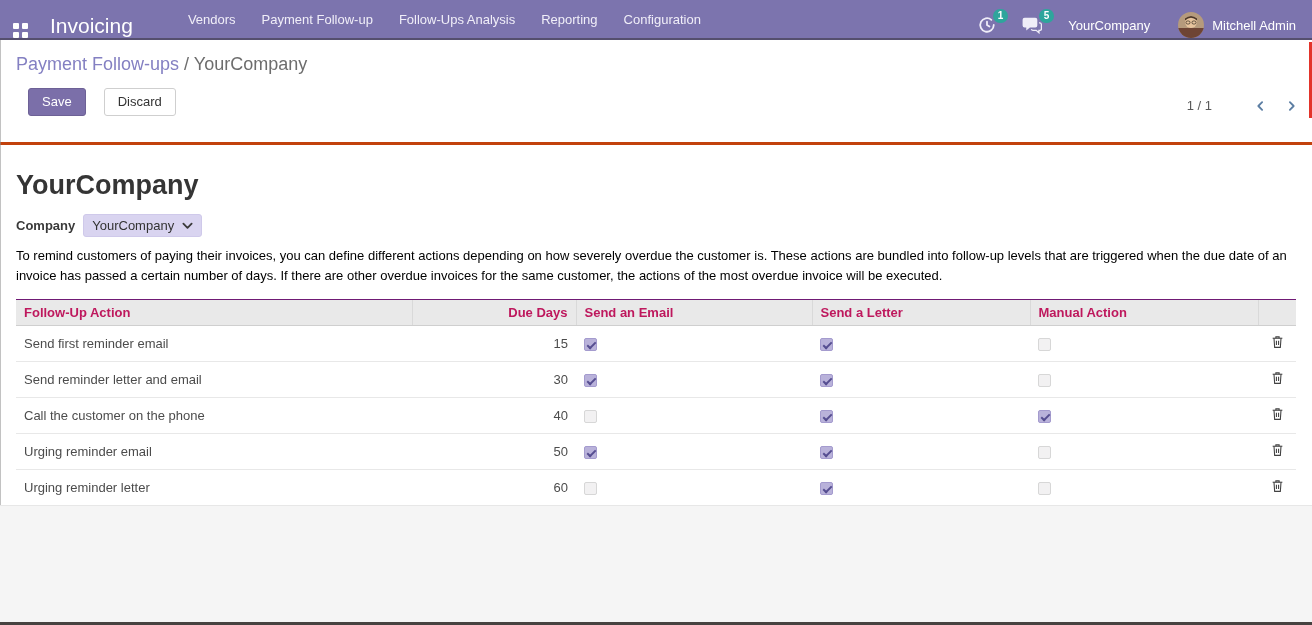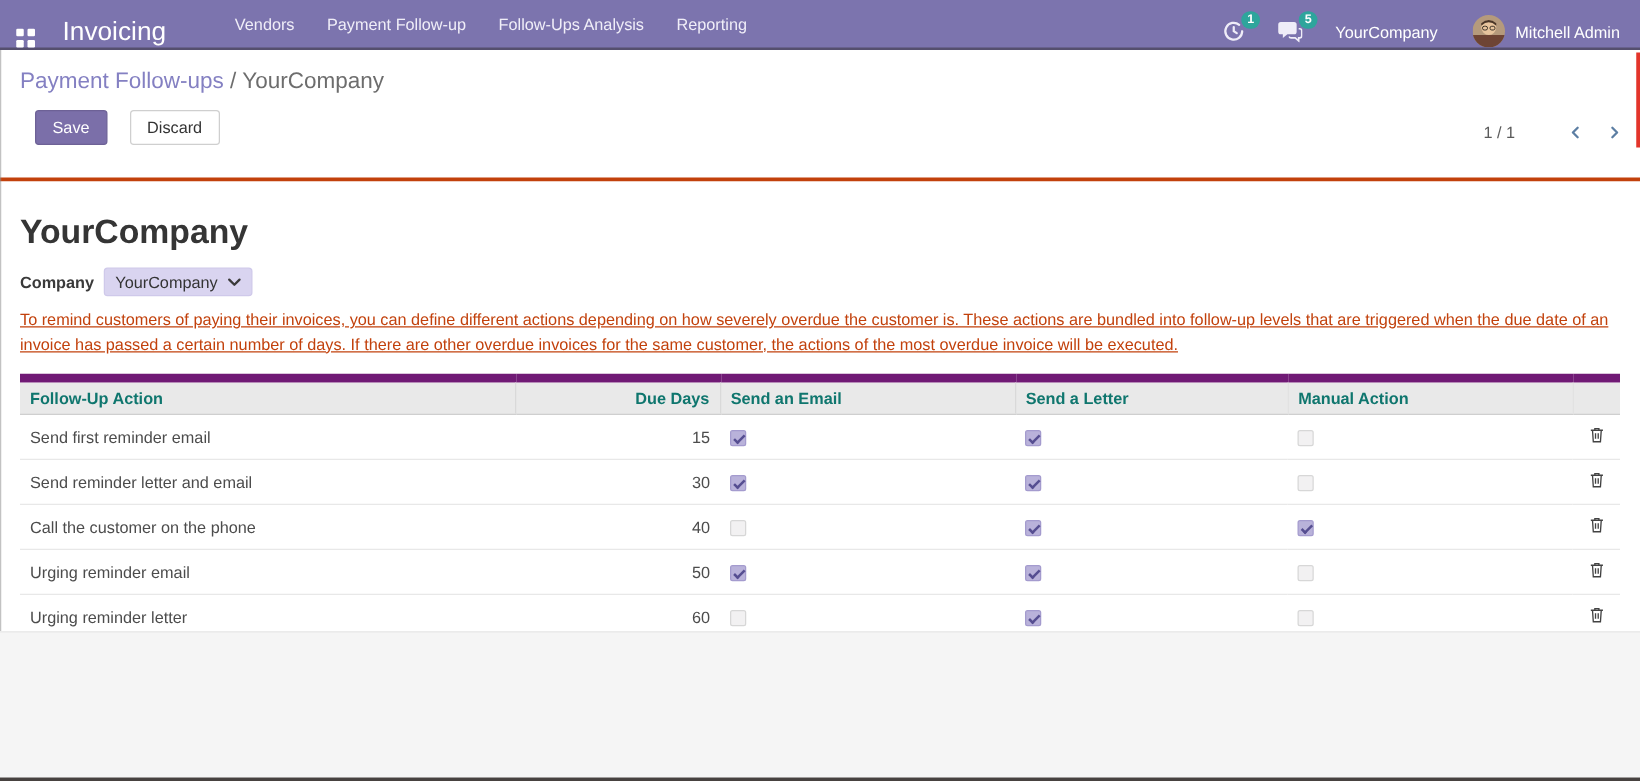--- a/index.html
+++ b/index.html
@@ -48,33 +48,33 @@
 
   
   .sheet { padding:0 16px; }
   .page-title { font-size:27px; font-weight:bold; color:#353535; margin:25px 0 13px 0; }
   .company-row { display:flex; align-items:center; font-size:13px; margin-bottom:9px; }
   .company-label { font-weight:bold; color:#3a3a3a; margin-right:8px; }
   .company-select {
     background:#d9d4f0; border:1px solid #cfc9ea; border-radius:3px; padding:3px 8px;
     display:flex; align-items:center; gap:8px; color:#333; cursor:pointer; font-size:13px;
   }
-  .help-text { color:#c2410c; font-size:13px; line-height:19.5px; margin:0 0 14px 0; max-width:1280px;text-decoration:underline; }
+  .help-text { color:#000000; font-size:13px; line-height:19.5px; margin:0 0 14px 0; max-width:1280px; }
 
   
   table.follow-up { width:1280px; border-collapse:collapse; font-size:13px; table-layout:fixed; }
   .follow-up col.c-action { width:396px; }
   .follow-up col.c-days   { width:164px; }
   .follow-up col.c-email  { width:236px; }
   .follow-up col.c-letter { width:218px; }
   .follow-up col.c-manual { width:228px; }
   .follow-up col.c-trash  { width:38px; }
   .follow-up th {
-    background:#e9e9e9; color:#0f766e; font-weight:bold; text-align:left;
-    padding:5px 8px; border-top:7px solid #701a75; border-bottom:1px solid #cfcfcf;
+    background:#e9e9e9; color:#be185d; font-weight:bold; text-align:left;
+    padding:5px 8px; border-top:1px solid #701a75; border-bottom:1px solid #cfcfcf;
     border-left:1px solid #d9d9d9; white-space:nowrap; overflow:hidden;margin-left:14px;
   }
   .follow-up th:first-child { border-left:none; }
   .follow-up th.num { text-align:right; }
   .follow-up td { padding:10px 8px; border-bottom:1px solid #e8e8e8; background:#fff; height:27px; }
   .follow-up td.num { text-align:right; color:#4c4c4c; }
   .follow-up td.trash { text-align:center; padding:4px 8px; }
   .cb {
     display:inline-block; width:13px; height:13px; border:1px solid #d7d7d7; background:#f2f1f2;
     border-radius:2px; position:relative; vertical-align:middle; cursor:pointer;
@@ -101,20 +101,21 @@
       <span></span>
       <span></span>
       <span></span>
   </div>
   <div class="brand">Invoicing</div>
   <div class="nav-menu">
     <div class="nav-item">Vendors</div>
     <div class="nav-item">Payment Follow-up</div>
     <div class="nav-item">Follow-Ups Analysis</div>
     <div class="nav-item">Reporting</div>
+    <div class="nav-item">Configuration</div>
   </div>
   <div class="nav-right">
     <div class="icon-btn">
       <span>
         <svg width="18" height="18" viewBox="0 0 24 24" fill="none" stroke="#efedf8" stroke-width="2.4" stroke-linecap="round">
           <path d="M21 12a9 9 0 1 1-3.2-6.9"></path>
           <path d="M12 7.5V12l3.2 2"></path>
         </svg>
       </span>
       <span class="badge">1</span>

